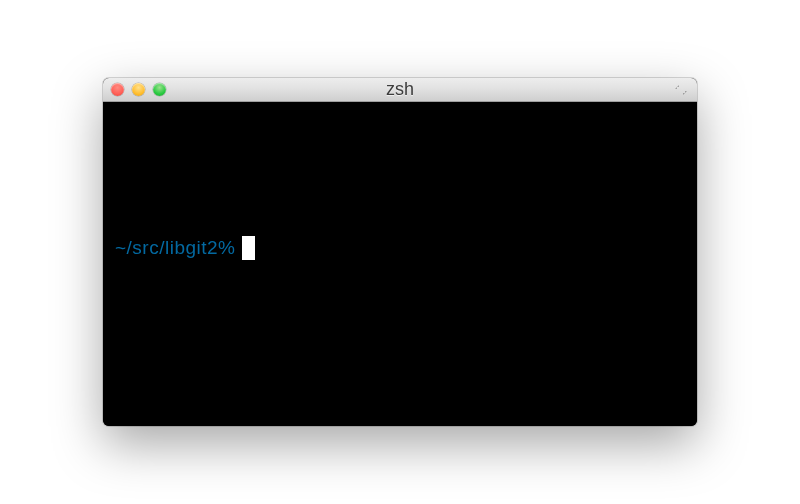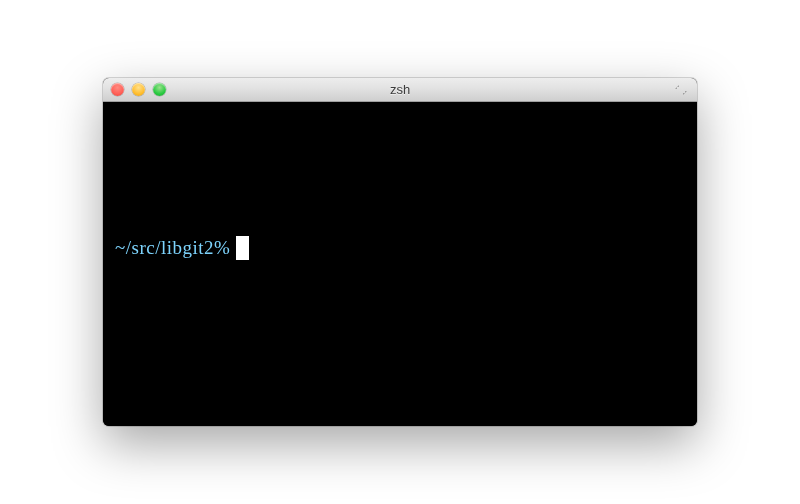--- a/index.html
+++ b/index.html
@@ -42,40 +42,40 @@
       border-radius: 50%;
       box-shadow: inset 0 1px 1px rgba(255,255,255,0.5), 0 0 0 0.5px rgba(0,0,0,0.25);
     }
     .tl.close { background: radial-gradient(circle at 50% 35%, #ff8a80, #ff5f57 60%, #e33e32); }
     .tl.min   { background: radial-gradient(circle at 50% 35%, #ffe08a, #ffbd2e 60%, #e1a116); }
     .tl.zoom  { background: radial-gradient(circle at 50% 35%, #9be28c, #28c940 60%, #1da52f); }
     .title {
       position: absolute;
       left: 0; right: 0;
       text-align: center;
-      font-size: 13px;
+      font-size: 18px;
       color: #3c3c3c;
       text-shadow: 0 1px 0 rgba(255,255,255,0.6);
       pointer-events: none;
     }
     .fullscreen-btn {
       margin-left: auto;
       width: 16px;
       height: 14px;
       opacity: 0.55;
       display: flex;
       align-items: center;
       justify-content: center;
     }
     .fullscreen-btn svg { display: block; }
     .terminal {
       flex: 1;
       background: #000;
-      color: #7dd3fc;
-      font-family: Liberation Serif, serif;
+      color: #0369a1;
+      font-family: Liberation Sans, sans-serif;
       font-size: 19px;
       position: relative;
     }
     .prompt-line {
       position: absolute;
       left: 12px;
       right: 12px;
       top: 134px;
       display: flex;
       align-items: center;

